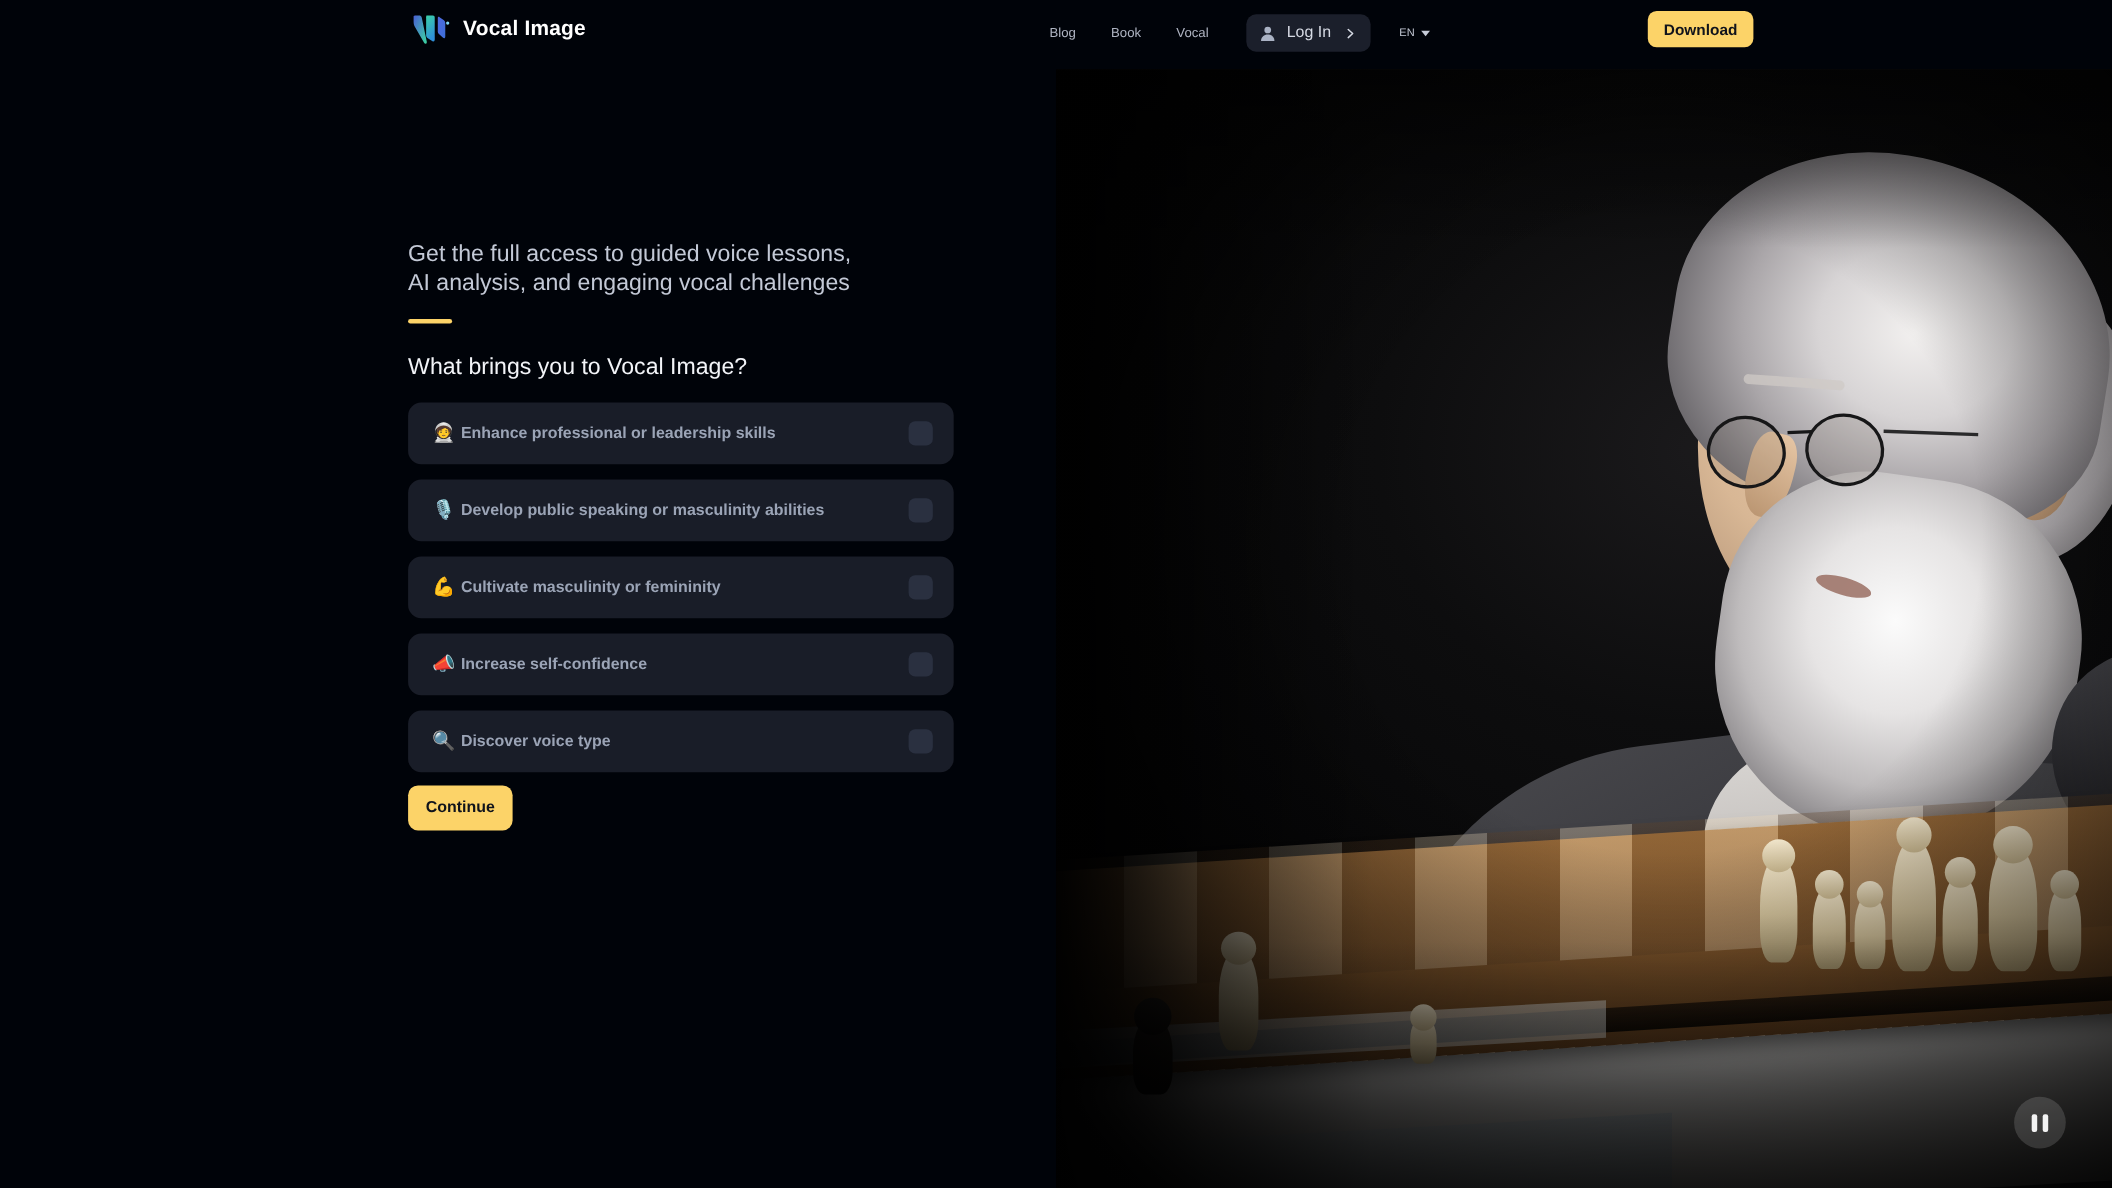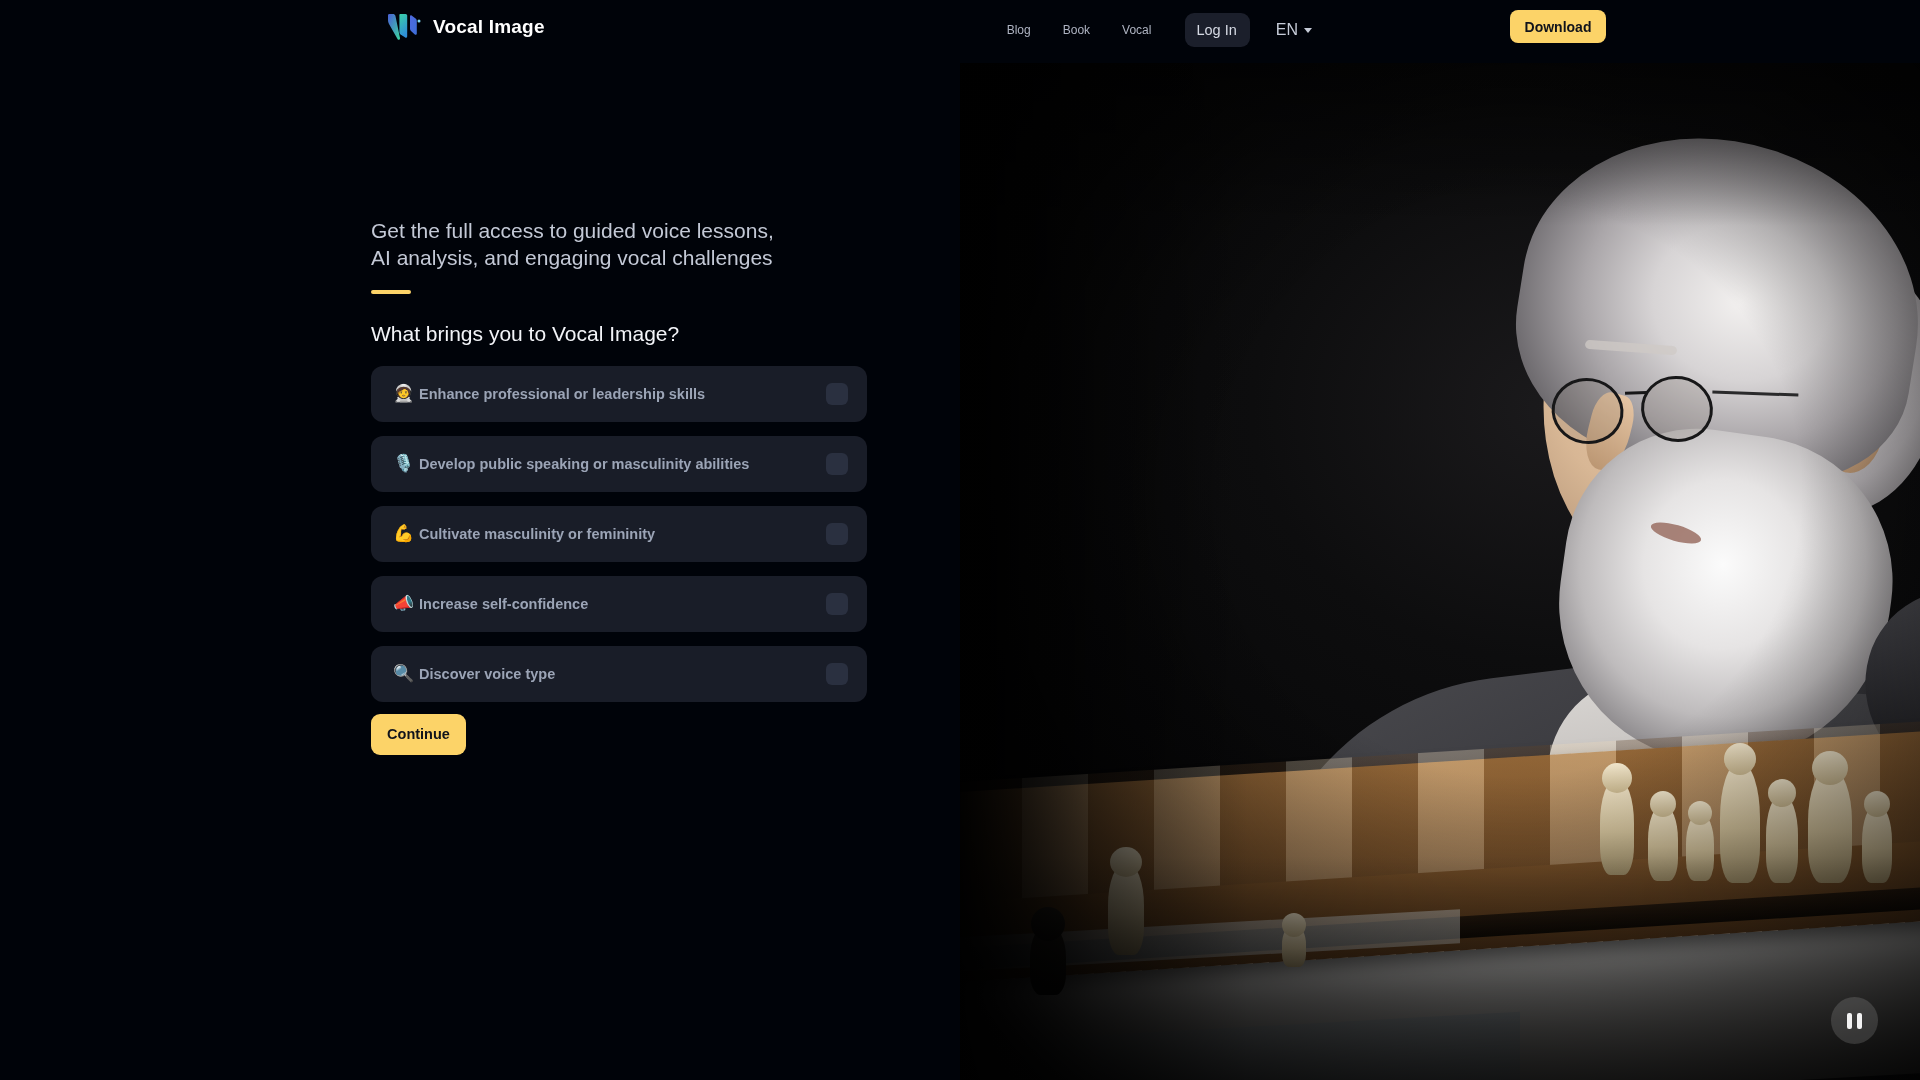--- a/index.html
+++ b/index.html
@@ -6,21 +6,21 @@
   html, body {
     width:1920px; height:1080px;
     background:#000309;
     font-family:"Liberation Sans", sans-serif;
     overflow:hidden;
   }
   .page { position:relative; width:1920px; height:1080px; background:#000309; }
 
   
   .header {
-    position:absolute; top:0; left:16px; width:1640px; height:63px;
+    position:absolute; top:0; left:4px; width:1640px; height:63px;
     z-index:40;
   }
   .brand {
     position:absolute; left:371px; top:12px;
     display:flex; align-items:center; gap:12px;
   }
   .brand-mark { width:34px; height:30px; display:block; }
   .brand-name {
     font-size:19px; font-weight:700; color:#ffffff; letter-spacing:.2px;
     white-space:nowrap;
@@ -28,34 +28,33 @@
 
   .nav {
     position:absolute; right:344px; top:13px;
     display:flex; align-items:center; gap:0px;
   }
   .nav-link {
     font-size:12px; color:#aeb4c2; padding:0 16px; white-space:nowrap;
     text-decoration:none; cursor:pointer;
   }
   .login-btn {
-    display:flex; gap:9px;
+    display:flex; align-items:center; gap:9px;
     background:#1b1f2b; border-radius:9px;
     height:34px; padding:0 13px 0 11px; margin-left:18px;
     cursor:pointer;
-    flex-direction:column;
   }
   .login-avatar { width:17px; height:17px; display:block; }
   .login-text { font-size:14.5px; color:#d6dae4; white-space:nowrap; }
   .login-chevron { width:11px; height:11px; display:block; margin-left:3px; }
 
   .lang {
     display:flex; align-items:center; gap:6px; margin-left:26px; cursor:pointer;
   }
-  .lang-text { font-size:16px; color:#c6ccd8; }
+  .lang-text { font-size:10px; color:#c6ccd8; }
   .lang-caret {
     width:0; height:0; border-left:4.5px solid transparent;
     border-right:4.5px solid transparent; border-top:5px solid #c6ccd8;
   }
 
   .download-btn {
     position:absolute; right:50px; top:10px;
     width:96px; height:33px; border-radius:8px;
     background:#fcd368; border:none;
     color:#10131b; font-size:14px; font-weight:700;

